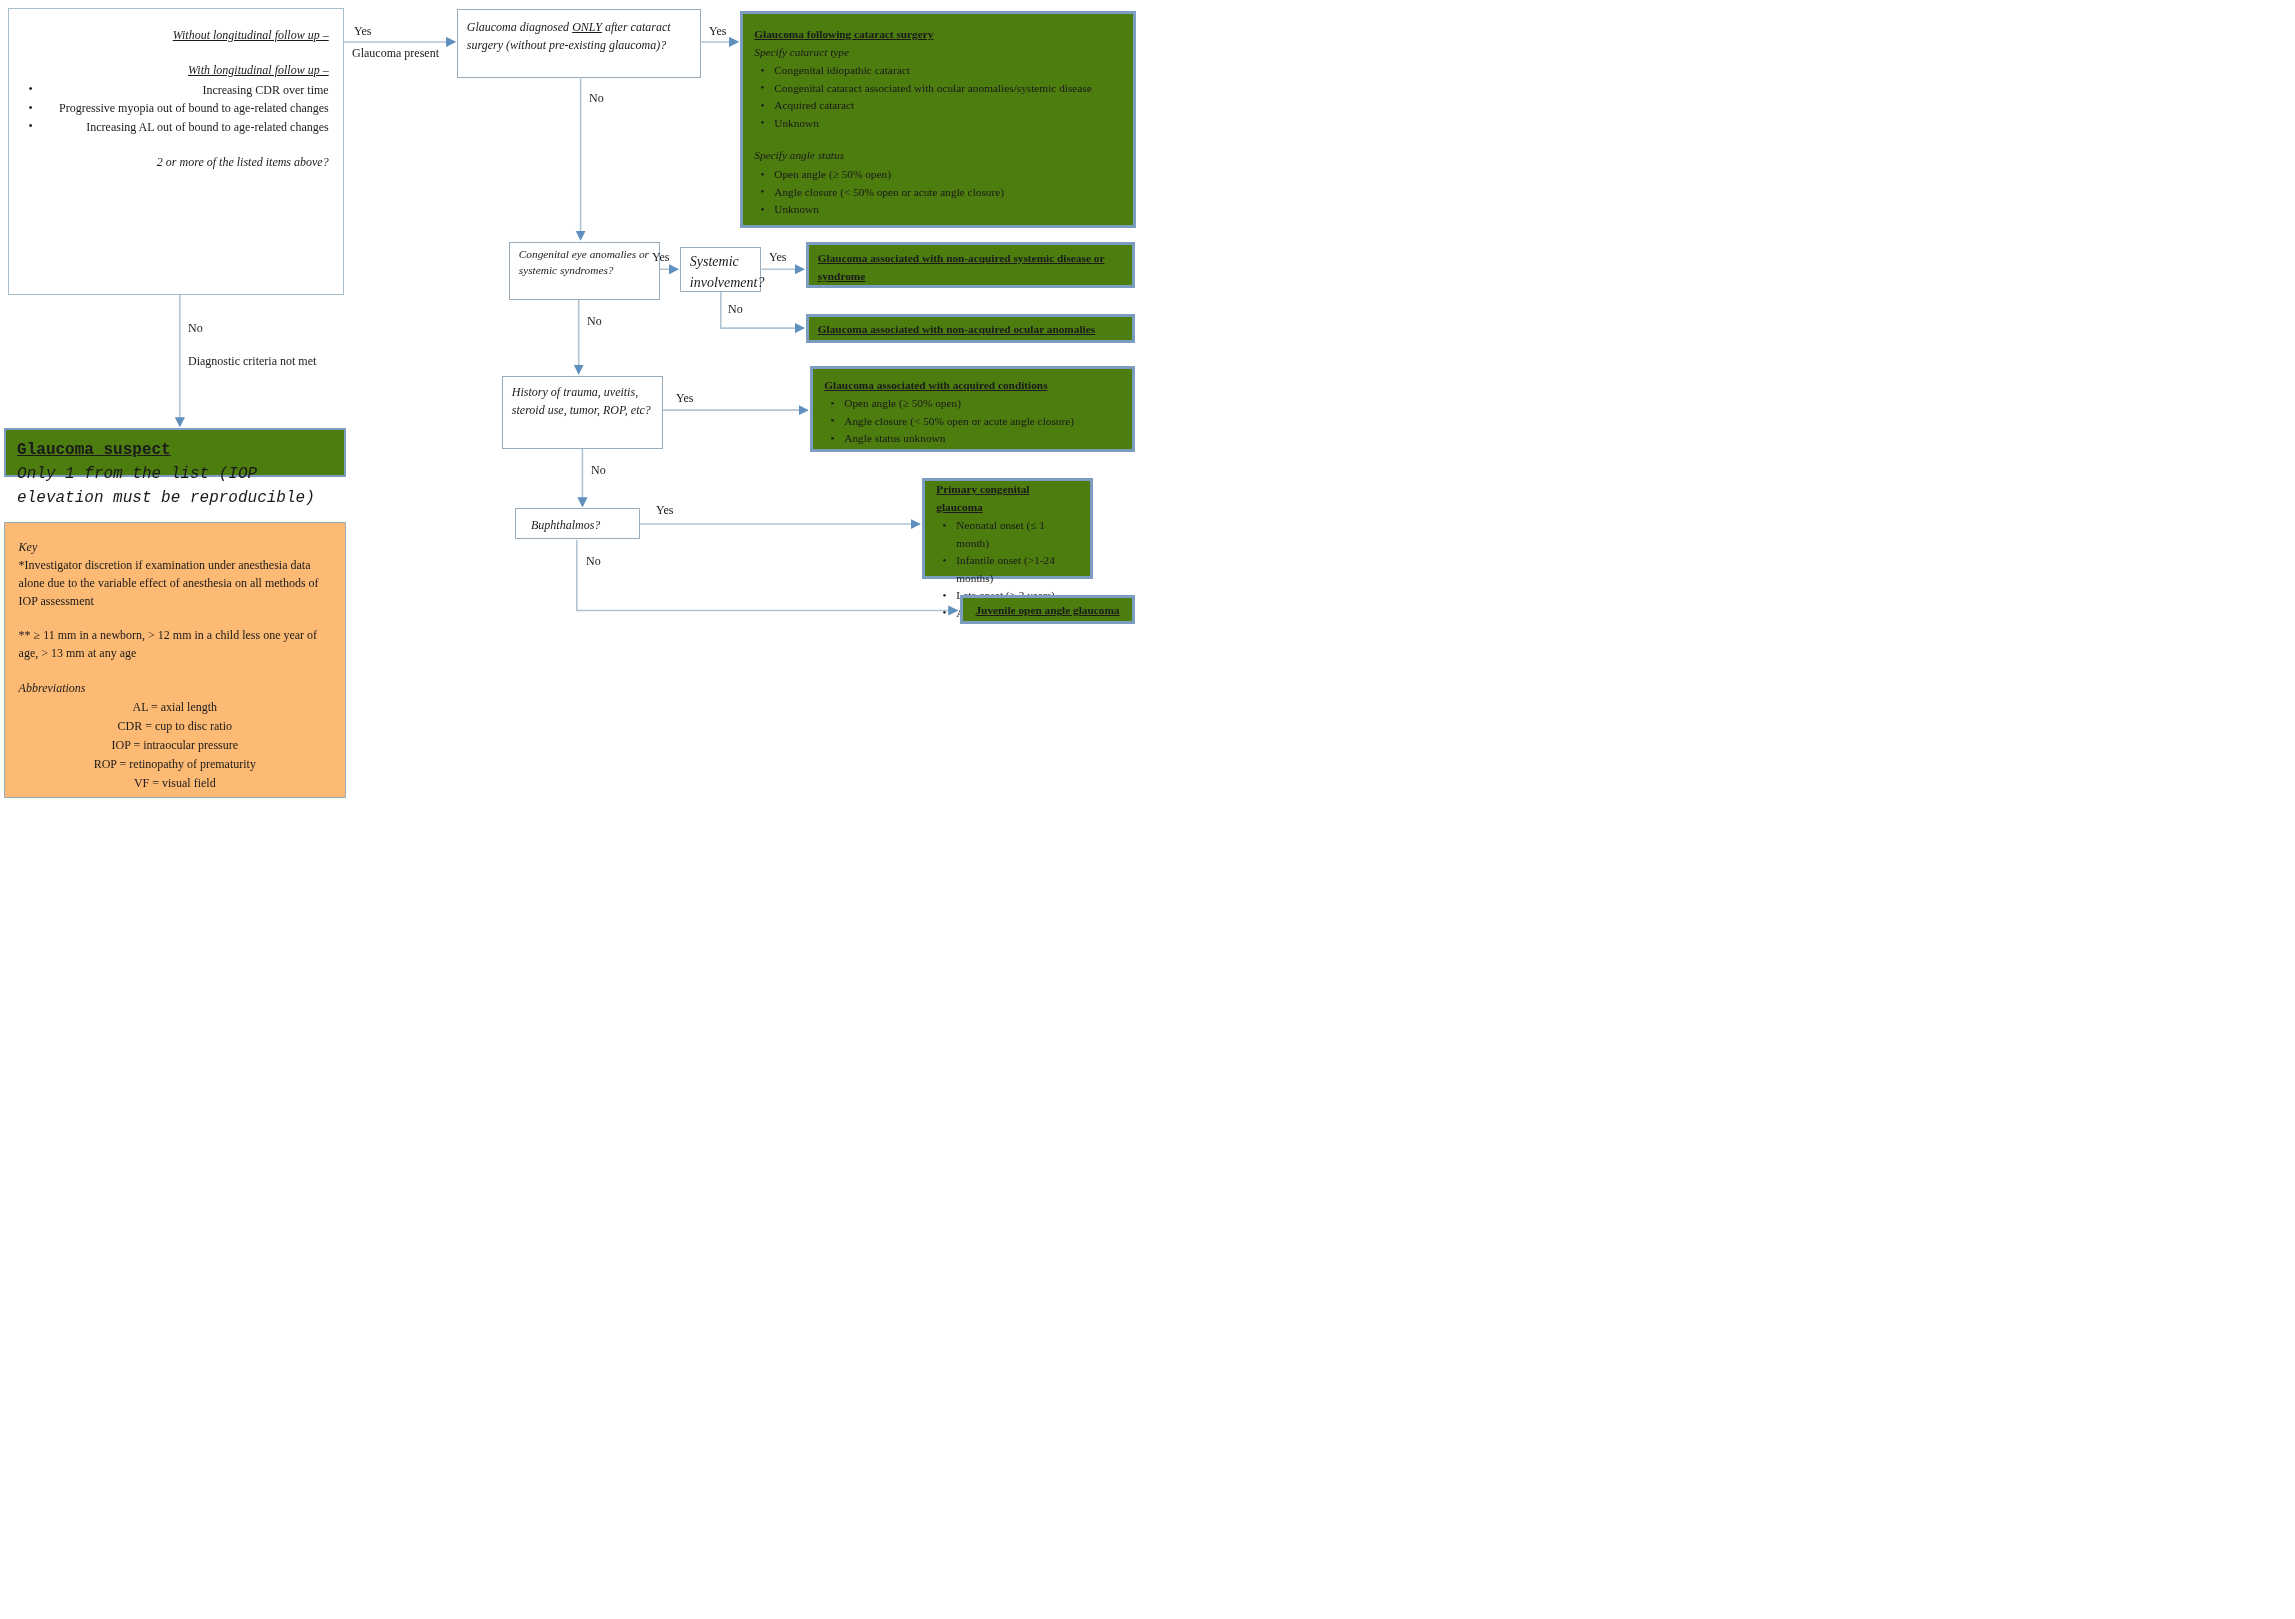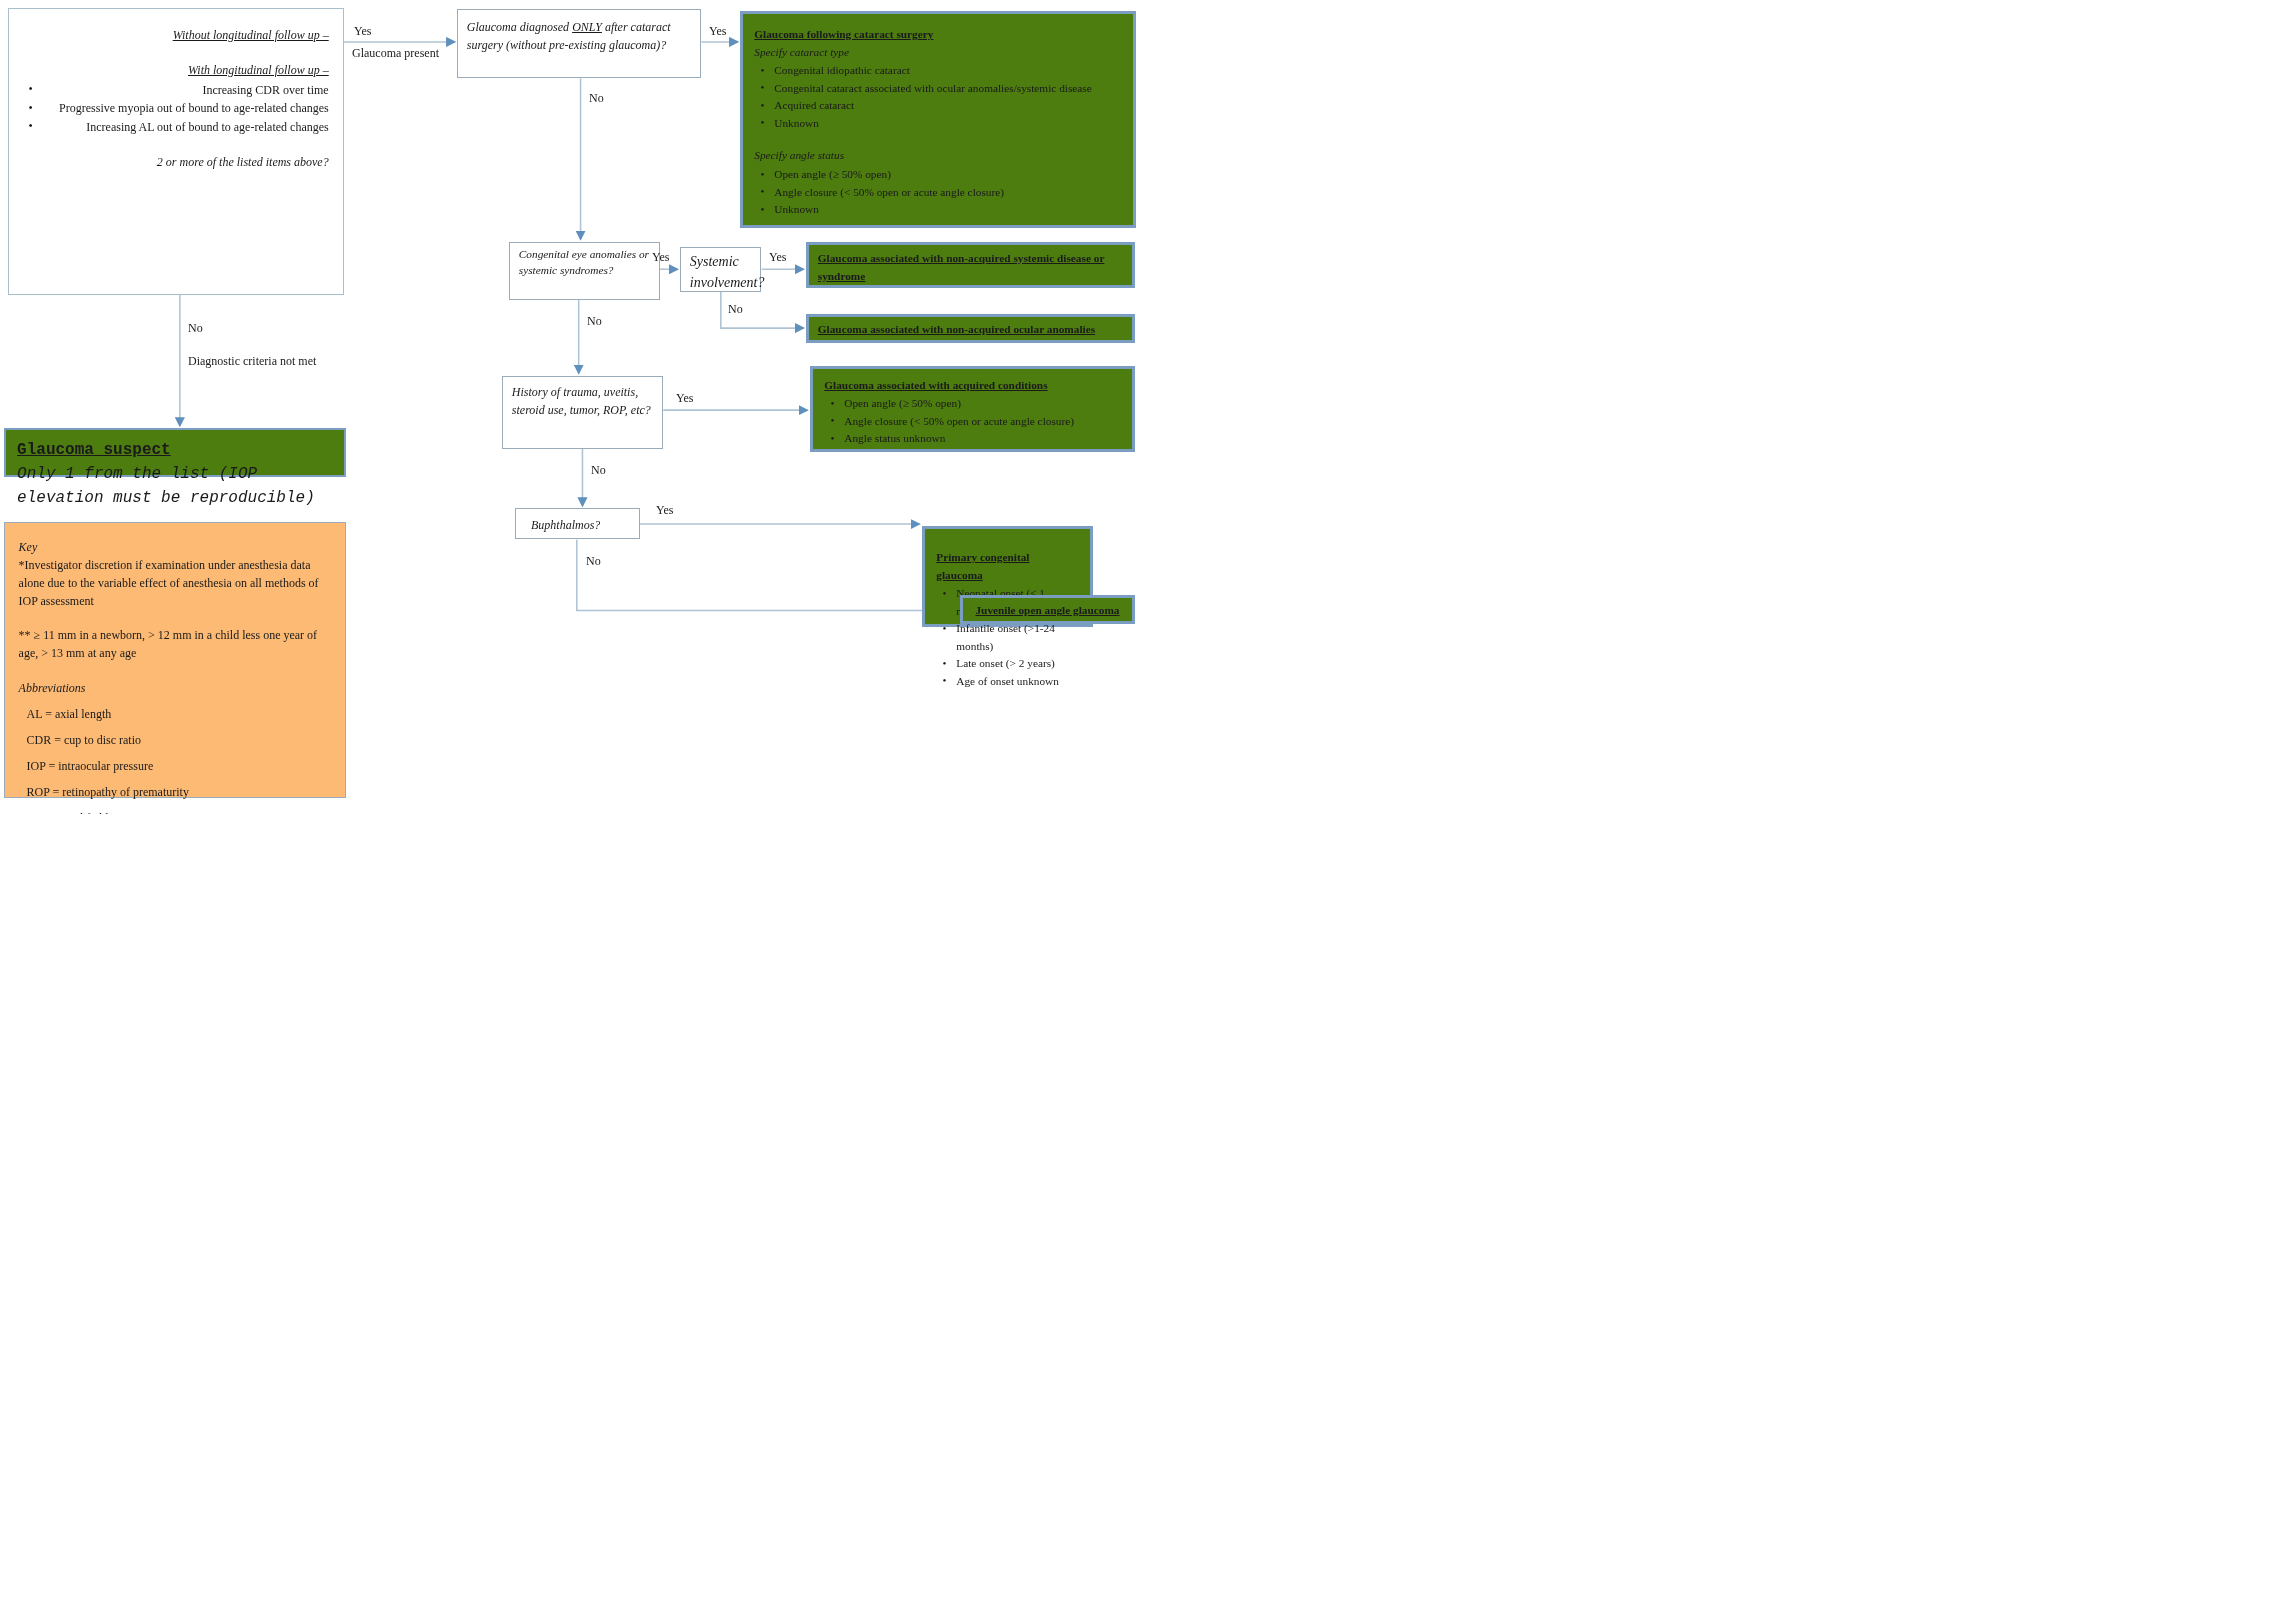--- a/index.html
+++ b/index.html
@@ -22,21 +22,21 @@
 
   ul.blist { list-style:none; margin:1.3px 0 0 0; padding:0; }
   ul.blist li { position:relative; padding-left:20px; margin:0; }
   ul.blist li::before { content:"\2022"; position:absolute; left:6.3px; top:-0.6px; }
 
   .criteria { font-size:12px; line-height:1.55; padding:17.5px 13.8px 0 13.8px; }
   .criteria .gap { height:16.3px; }
   .keybox { font-size:12px; line-height:1.5; padding:15px 13.8px 0 13.8px; }
   .keybox .gap { height:16.3px; }
   .suspect { font-size:16px; line-height:1.5; padding:7.5px 11.3px; border-width:2.5px;font-family:Liberation Mono, monospace; }
-  .abbr-line { margin:8px; }
+  .abbr-line { margin:1px;text-align:center; }
 </style>
 </head>
 <body>
 
 <div id="canvas">
 
   <svg id="connectors" xmlns="http://www.w3.org/2000/svg" viewBox="0 0 1833 1300" width="1148" height="814">
     <defs>
       <marker id="arr" viewBox="0 0 10 10" refX="8.5" refY="5" markerWidth="6.5" markerHeight="6.5" orient="auto-start-reverse">
         <path d="M0,0 L10,5 L0,10 z" fill="#5e8fbd"></path>
@@ -124,21 +124,21 @@
       <li>Open angle (≥ 50% open)</li>
       <li>Angle closure (&lt; 50% open or acute angle closure)</li>
       <li>Angle status unknown</li>
     </ul>
   </div>
 
   <div class="box qbox" style="left:515px; top:508px; width:125px; height:31px; padding-top:6.9px; padding-left:15px;">Buphthalmos?</div>
   <div class="lbl" style="left:656px; top:503px;">Yes</div>
   <div class="lbl" style="left:586px; top:554px;">No</div>
 
-  <div class="box result" style="left:922px; top:478px; width:171px; height:101px; padding-top:20px;margin-top:48px;">
+  <div class="box result" style="left:922px; top:478px; width:171px; height:101px; padding-top:0;">
     <div class="rtitle">Primary congenital glaucoma</div>
     <ul class="blist">
       <li>Neonatal onset (≤ 1 month)</li>
       <li>Infantile onset (&gt;1-24 months)</li>
       <li>Late onset (&gt; 2 years)</li>
       <li>Age of onset unknown</li>
     </ul>
   </div>
 
   <div class="box result" style="left:960px; top:595px; width:175px; height:29px; padding:4.4px 6.3px; text-align:center;">

